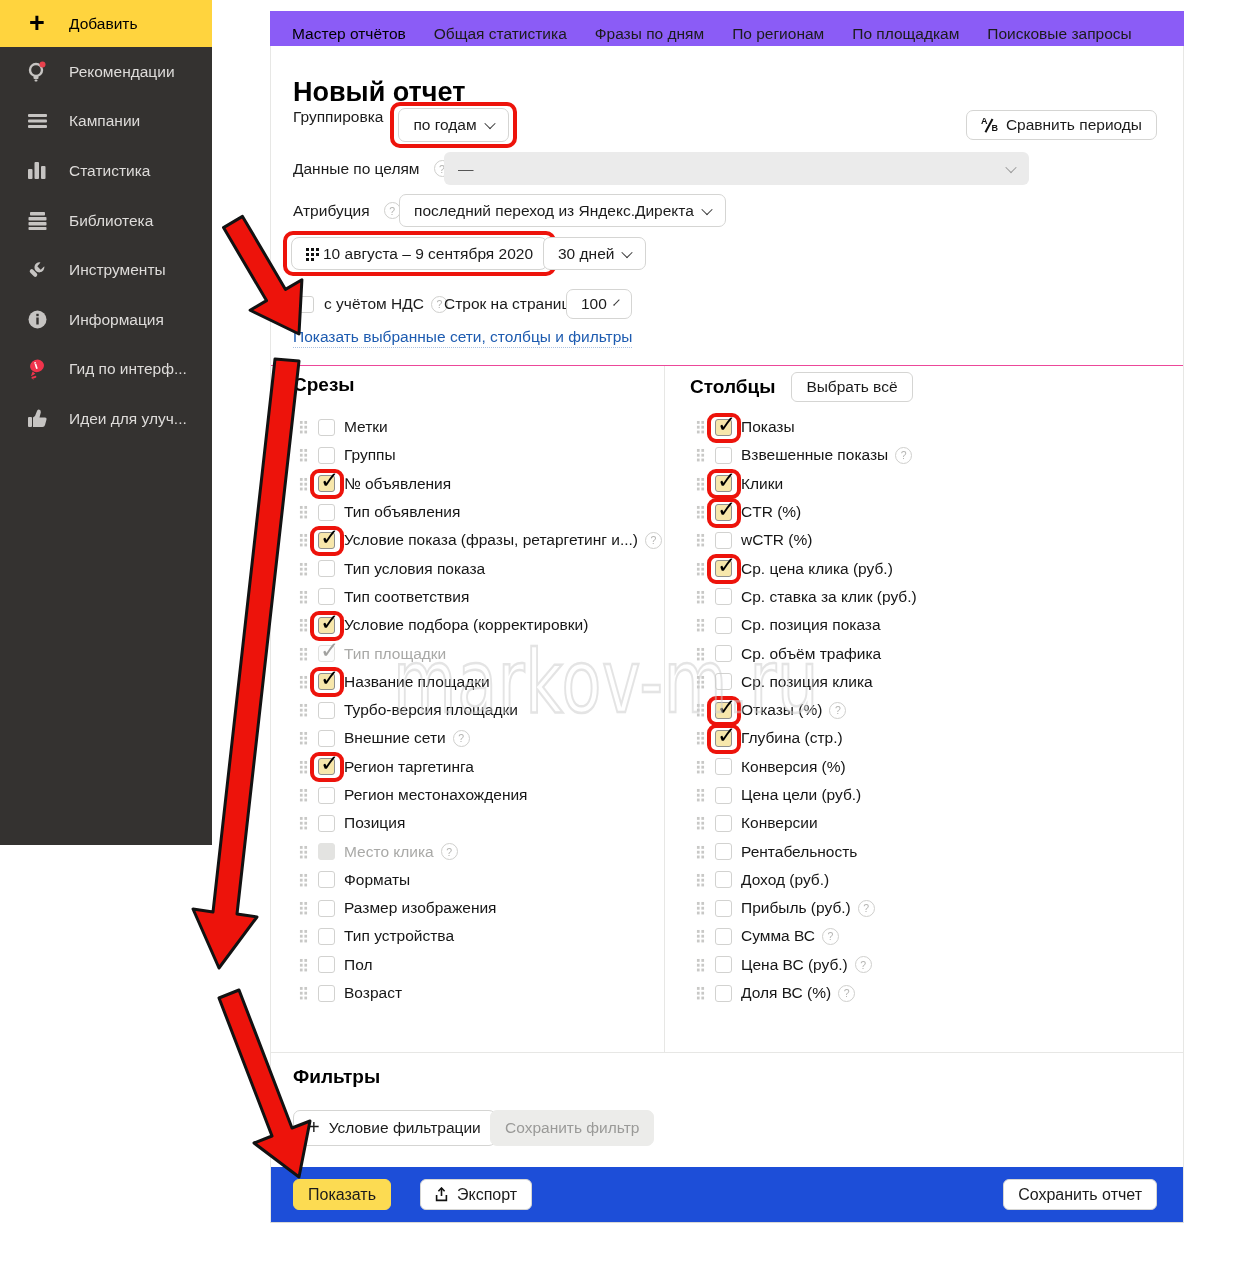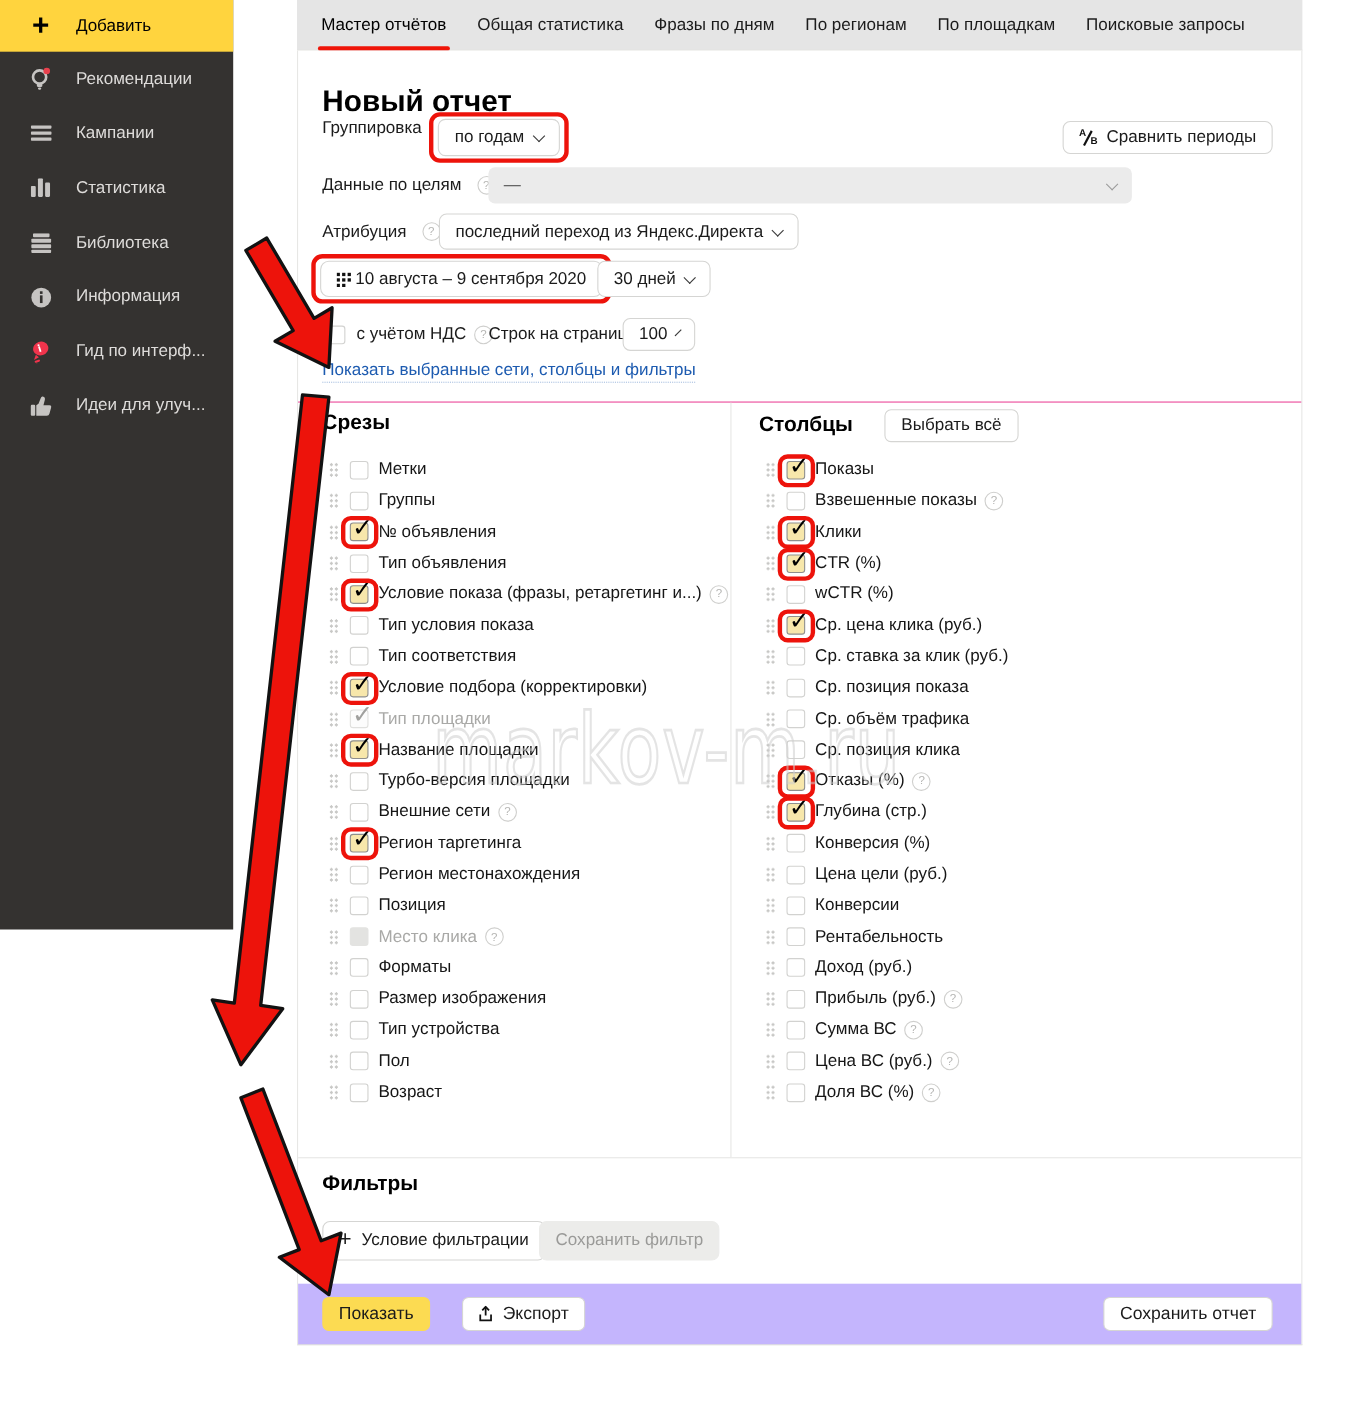--- a/index.html
+++ b/index.html
@@ -10,21 +10,21 @@
   .sidebar{position:absolute;left:0;top:0;width:212px;height:845px;background:#343230;z-index:2;}
   .side-item{display:flex;align-items:center;height:49.6px;cursor:pointer;}
   .side-item.active{height:47px;background:#ffd43e;}
   .side-icon{width:26px;margin-left:24px;display:flex;align-items:center;justify-content:center;color:#c6c4c2;}
   .side-item.active .side-icon{color:#000;}
   .side-label{margin-left:19px;font-size:15.5px;color:#dedcda;white-space:nowrap;}
   .side-item.active .side-label{color:#000;}
   .plus-glyph{font-size:27px;font-weight:700;line-height:1;color:#000;}
 
   
-  .tabs{position:absolute;left:270px;top:0;width:914px;height:46px;display:flex;align-items:center;gap:28px;padding-left:22px;box-sizing:border-box;border-bottom:1px solid #e4e4e2;background:#e5e5e5;z-index:1;}
+  .tabs{position:absolute;left:270px;top:11px;width:914px;height:46px;display:flex;align-items:center;gap:28px;padding-left:22px;box-sizing:border-box;border-bottom:1px solid #e4e4e2;background:#8b5cf6;z-index:1;}
   .tab{font-size:15.5px;color:#1b1b1b;white-space:nowrap;position:relative;cursor:pointer;}
   .tab.active{color:#000;}
   .tab.active::after{content:"";position:absolute;left:-3px;right:-3px;bottom:-14px;height:3.5px;background:#ef1508;border-radius:2px;}
 
   
   .panel{position:absolute;left:270px;top:46px;width:914px;height:1177px;box-sizing:border-box;border-left:1px solid #e7e7e5;border-right:1px solid #e7e7e5;border-bottom:1px solid #d9d9d7;background:#fff;z-index:1;}
   .page-title{position:absolute;left:22px;top:13px;font-size:27px;font-weight:700;color:#000;}
 
   .ctl-label{font-size:15.5px;color:#1b1b1b;white-space:nowrap;}
   .btn{display:inline-flex;align-items:center;justify-content:center;box-sizing:border-box;background:#fff;border:1px solid #d5d5d3;border-radius:7px;font-size:15.5px;color:#1b1b1b;padding:0 14px;cursor:pointer;white-space:nowrap;}
@@ -72,35 +72,35 @@
   .cb.checked-disabled::after{content:"\2713";position:absolute;left:1px;top:-9px;font-size:23px;font-weight:700;color:#a0a09e;font-family:"DejaVu Sans",sans-serif;}
   .cb.disabled{background:#e3e3e1;border-color:#e3e3e1;}
   .cb-ring{position:absolute;left:-8px;top:-6px;width:34px;height:30px;box-sizing:border-box;border:4px solid #ed130b;border-radius:9px;pointer-events:none;z-index:3;}
 
   
   .cols{position:absolute;left:0;top:319px;width:100%;height:688px;border-top:1px solid #ec4899;border-bottom:1px solid #e7e7e5;box-sizing:border-box;display:flex;}
   .col-left{width:393px;position:relative;}
   .col-right{flex:1;border-left:1px solid #e7e7e5;position:relative;}
   .sec-title{font-size:19px;font-weight:700;color:#000;}
   .col-left .sec-title{position:absolute;left:22px;top:8px;}
-  .col-right .head{position:absolute;left:25px;top:6px;display:flex;align-items:center;gap:29px;}
+  .col-right .head{position:absolute;left:25px;top:6px;display:flex;align-items:center;gap:16px;}
   .btn-selectall{height:30px;border-radius:6px;}
   .list{position:absolute;left:0;top:47px;right:0;}
   .li-row{display:flex;align-items:center;height:28.3px;padding-left:28px;}
   .col-right .li-row{padding-left:31px;}
   .drag{width:9px;height:14px;margin-right:10px;flex:0 0 auto;background-image:radial-gradient(circle,#c8c8c6 1.35px,transparent 1.5px);background-size:4.5px 4.8px;background-position:0 0;cursor:grab;}
   .li-label{margin-left:9px;font-size:15.5px;color:#161616;white-space:nowrap;cursor:pointer;}
   .li-label.disabled,.li-label.checked-disabled{color:#a9a9a7;}
 
   
   .filters-title{position:absolute;left:22px;top:1020px;font-size:19px;font-weight:700;color:#000;}
   .btn-addfilter{position:absolute;left:22px;top:1064px;height:36px;gap:9px;border-radius:7px;}
   .plus-sm{font-size:20px;font-weight:500;line-height:1;margin-top:-2px;}
   .btn-savefilter{position:absolute;left:219px;top:1064px;height:36px;background:#ececea;border-color:#ececea;color:#9a9a98;border-radius:7px;cursor:default;}
-  .footer{position:absolute;left:0;bottom:0;width:100%;height:55px;background:#c4b5fd;}
+  .footer{position:absolute;left:0;bottom:0;width:100%;height:55px;background:#1d4ed8;}
   .btn-show{position:absolute;left:22px;top:12px;height:31px;background:#fcdb52;border-color:#fcdb52;border-radius:6px;font-size:16px;}
   .btn-export{position:absolute;left:125px;top:12px;height:31px;gap:9px;border-radius:6px;font-size:16px;margin-left:24px;}
   .btn-savereport{position:absolute;right:26px;top:12px;height:31px;border-radius:6px;font-size:16px;}
 
   
   .watermark{position:absolute;left:393px;top:630px;z-index:4;pointer-events:none;font-family:"DejaVu Sans",sans-serif;font-size:88px;font-weight:400;letter-spacing:1px;transform:scaleX(0.74);transform-origin:left top;color:rgba(205,205,205,0.38);-webkit-text-stroke:2.5px rgba(205,205,205,0.55);-webkit-text-fill-color:transparent;}
   @supports not (-webkit-text-stroke: 1px #000){.watermark{color:rgba(205,205,205,0.38);}}
   .arrows{position:absolute;left:0;top:0;z-index:6;pointer-events:none;}
 </style>
 </head>
@@ -155,20 +155,29 @@
             <svg width="19" height="18" viewBox="0 0 19 18">
               <g fill="currentColor">
                 <rect x="2" y="0" width="15" height="3.6" rx="0.8"></rect>
                 <rect x="0.5" y="5" width="18" height="3.6" rx="0.8"></rect>
                 <rect x="0.5" y="10" width="18" height="3.6" rx="0.8"></rect>
                 <rect x="0.5" y="15" width="18" height="3" rx="0.8"></rect>
               </g>
             </svg>
           </span>
           <span class="side-label">Библиотека</span>
+        </div>
+        <div class="side-item">
+          <span class="side-icon">
+            <svg width="20" height="20" viewBox="0 0 20 20">
+              <path d="M13.5 2.5 a5 5 0 1 0 3.8 3.8 l-3.6 3.4 -3.4 -3.4 z" fill="currentColor"></path>
+              <rect x="2" y="11" width="9" height="4" rx="2" transform="rotate(45 6.5 13)" fill="currentColor"></rect>
+            </svg>
+          </span>
+          <span class="side-label">Инструменты</span>
         </div>
         <div class="side-item">
           <span class="side-icon">
             <svg width="19" height="19" viewBox="0 0 19 19">
               <circle cx="9.5" cy="9.5" r="9" fill="currentColor"></circle>
               <rect x="8.3" y="7.5" width="2.4" height="7" fill="#343230"></rect>
               <rect x="8.3" y="3.8" width="2.4" height="2.4" fill="#343230"></rect>
             </svg>
           </span>
           <span class="side-label">Информация</span>

